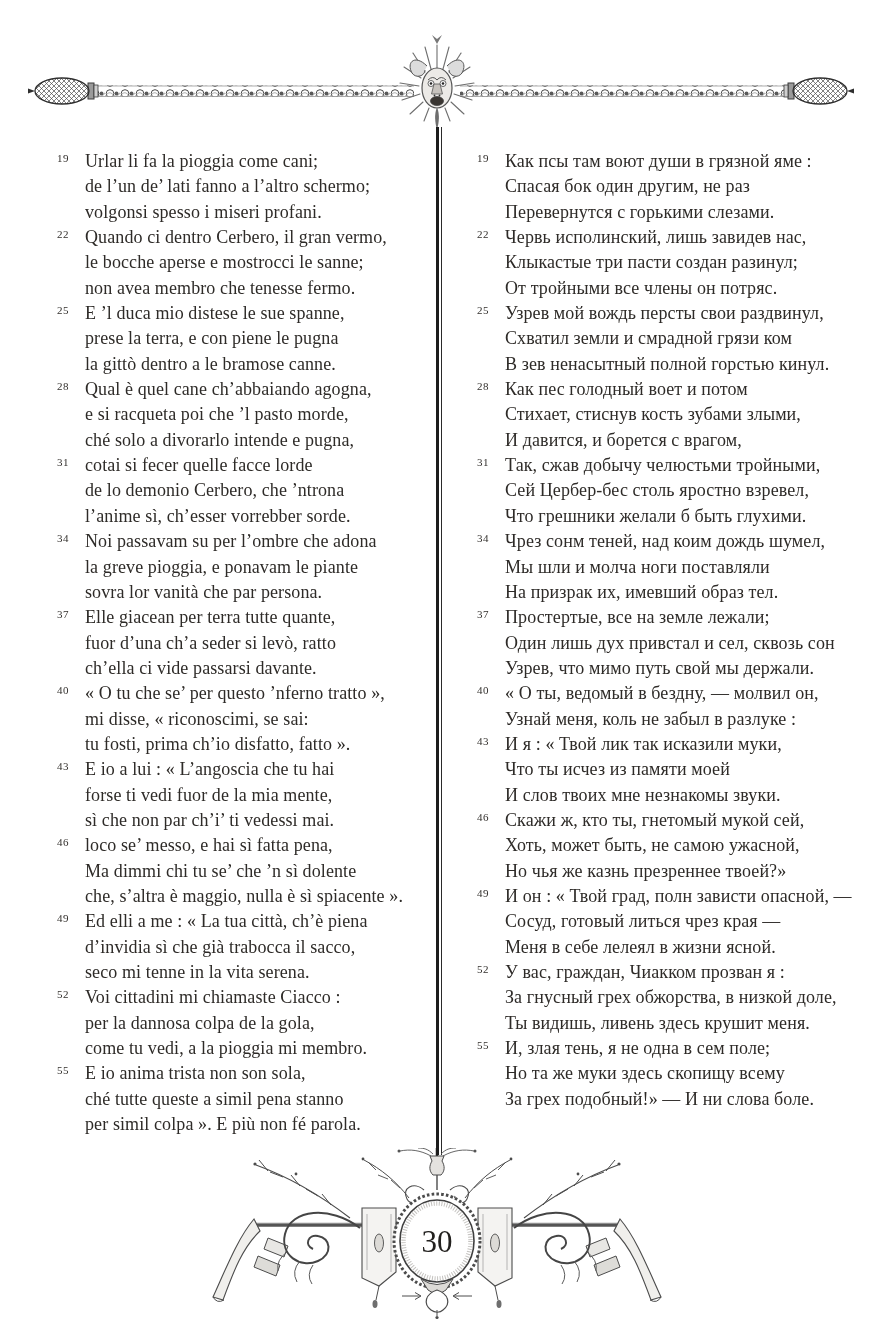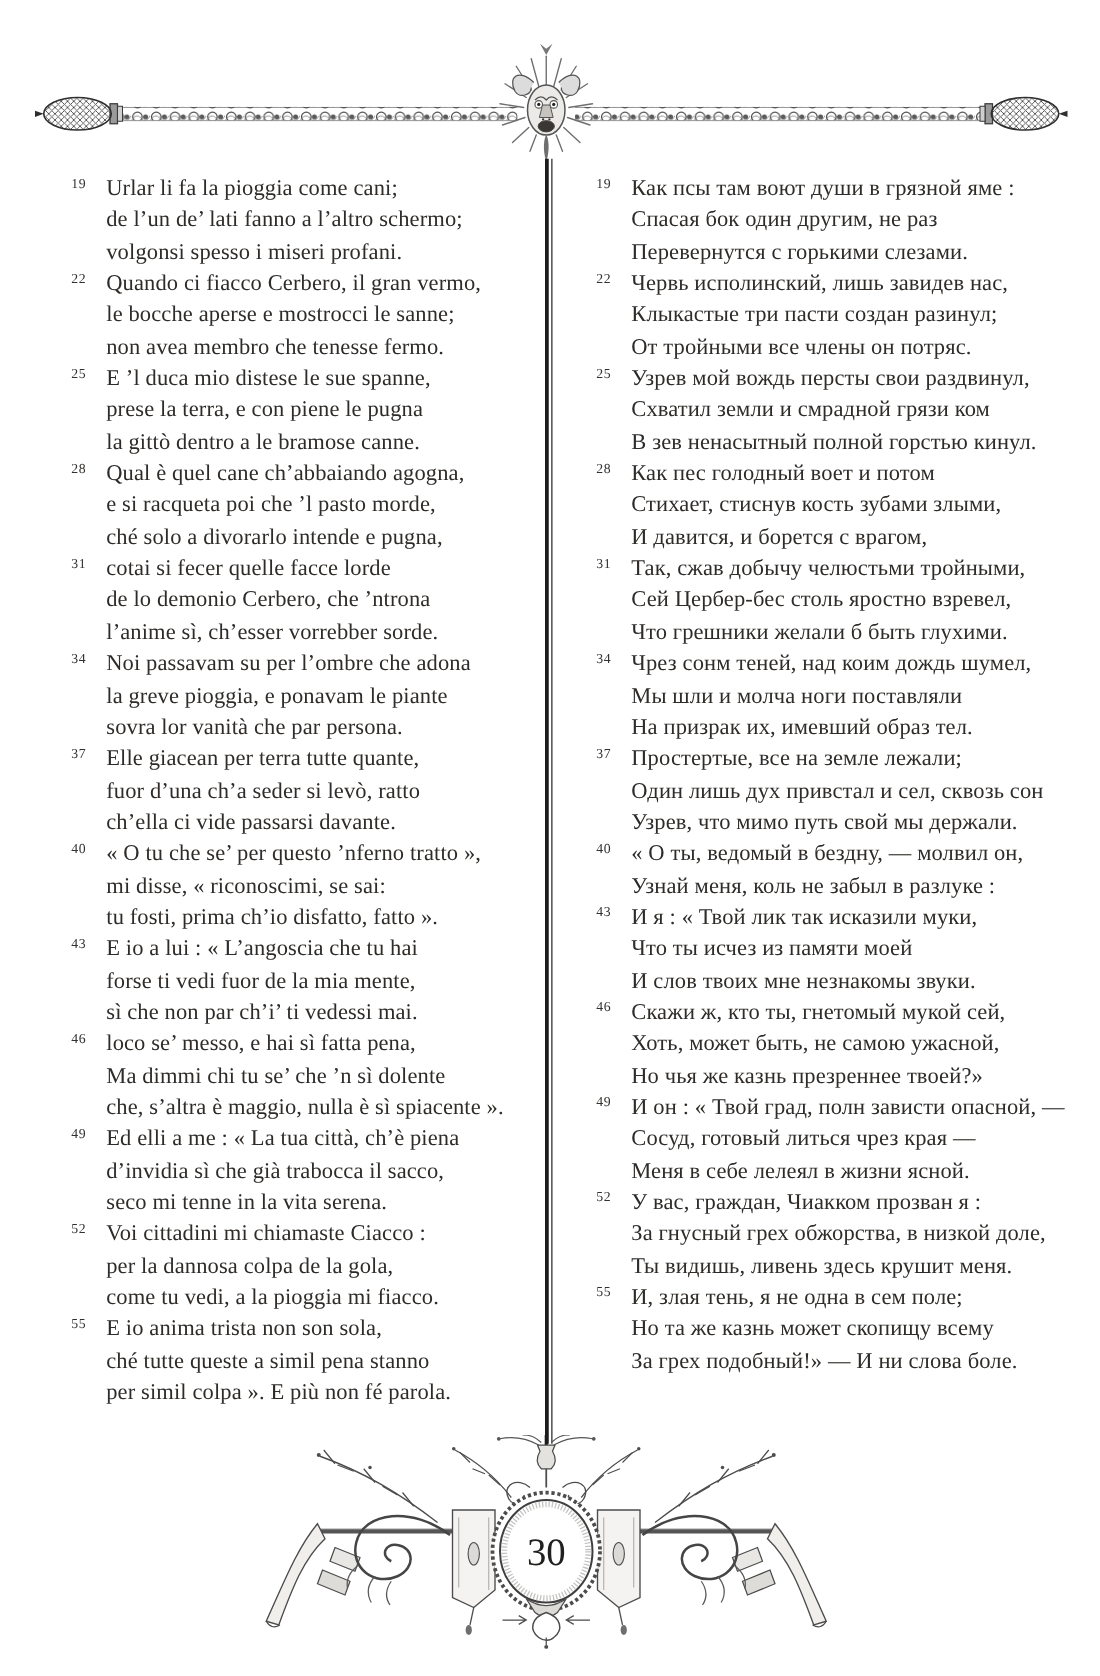--- a/index.html
+++ b/index.html
@@ -4,21 +4,21 @@
 <style>
   html,body{margin:0;padding:0;background:#ffffff;}
   .page{
     position:relative;width:880px;height:1341px;background:#ffffff;
     font-family:"Liberation Serif","DejaVu Serif",serif;color:#2e2b28;overflow:hidden;
   }
   .header-orn{position:absolute;left:0;top:0;width:880px;height:145px;}
   .divider{position:absolute;left:436px;top:127px;width:7px;height:1028px;}
   .divider .rule-thick{position:absolute;left:0;top:0;width:2.5px;height:100%;background:#1c1c1c;}
   .divider .rule-thin{position:absolute;left:4.5px;top:0;width:1.3px;height:100%;background:#2a2a2a;}
-  .col{position:absolute;top:138px;}
+  .col{position:absolute;top:149px;}
   .col-left{left:56px;width:376px;}
   .col-right{left:476px;width:402px;}
   .tercet{position:relative;padding-left:29px;}
   .tnum{
     position:absolute;left:1px;top:3px;font-size:11px;color:#33302d;letter-spacing:0.5px;
   }
   .tline{
     font-size:18px;line-height:25.35px;white-space:nowrap;letter-spacing:0.1px;color:#2e2b28;
   }
   .footer-orn{position:absolute;left:0;top:1148px;width:880px;height:175px;}
@@ -104,21 +104,21 @@
 
   <div class="col col-left" id="col-left">
       <div class="tercet">
         <span class="tnum">19</span>
         <div class="tline">Urlar li fa la pioggia come cani;</div>
         <div class="tline">de l’un de’ lati fanno a l’altro schermo;</div>
         <div class="tline">volgonsi spesso i miseri profani.</div>
       </div>
       <div class="tercet">
         <span class="tnum">22</span>
-        <div class="tline">Quando ci fiacco Cerbero, il gran vermo,</div>
+        <div class="tline">Quando ci dentro Cerbero, il gran vermo,</div>
         <div class="tline">le bocche aperse e mostrocci le sanne;</div>
         <div class="tline">non avea membro che tenesse fermo.</div>
       </div>
       <div class="tercet">
         <span class="tnum">25</span>
         <div class="tline">E ’l duca mio distese le sue spanne,</div>
         <div class="tline">prese la terra, e con piene le pugna</div>
         <div class="tline">la gittò dentro a le bramose canne.</div>
       </div>
       <div class="tercet">
@@ -166,21 +166,21 @@
       <div class="tercet">
         <span class="tnum">49</span>
         <div class="tline">Ed elli a me : « La tua città, ch’è piena</div>
         <div class="tline">d’invidia sì che già trabocca il sacco,</div>
         <div class="tline">seco mi tenne in la vita serena.</div>
       </div>
       <div class="tercet">
         <span class="tnum">52</span>
         <div class="tline">Voi cittadini mi chiamaste Ciacco :</div>
         <div class="tline">per la dannosa colpa de la gola,</div>
-        <div class="tline">come tu vedi, a la pioggia mi fiacco.</div>
+        <div class="tline">come tu vedi, a la pioggia mi membro.</div>
       </div>
       <div class="tercet">
         <span class="tnum">55</span>
         <div class="tline">E io anima trista non son sola,</div>
         <div class="tline">ché tutte queste a simil pena stanno</div>
         <div class="tline">per simil colpa ». E più non fé parola.</div>
       </div>
     </div>
   <div class="col col-right" id="col-right">
       <div class="tercet">
@@ -250,21 +250,21 @@
       </div>
       <div class="tercet">
         <span class="tnum">52</span>
         <div class="tline">У вас, граждан, Чиакком прозван я :</div>
         <div class="tline">За гнусный грех обжорства, в низкой доле,</div>
         <div class="tline">Ты видишь, ливень здесь крушит меня.</div>
       </div>
       <div class="tercet">
         <span class="tnum">55</span>
         <div class="tline">И, злая тень, я не одна в сем поле;</div>
-        <div class="tline">Но та же казнь может скопищу всему</div>
+        <div class="tline">Но та же муки здесь скопищу всему</div>
         <div class="tline">За грех подобный!» — И ни слова боле.</div>
       </div>
     </div>
 
   <svg class="footer-orn" viewBox="0 0 880 175" xmlns="http://www.w3.org/2000/svg">
     <defs>
       <g id="fhalf">
 
         <line x1="252" y1="77" x2="437" y2="77" stroke="#555" stroke-width="3.6"></line>
         <line x1="252" y1="75.2" x2="437" y2="75.2" stroke="#9a9a9a" stroke-width="0.9"></line>

